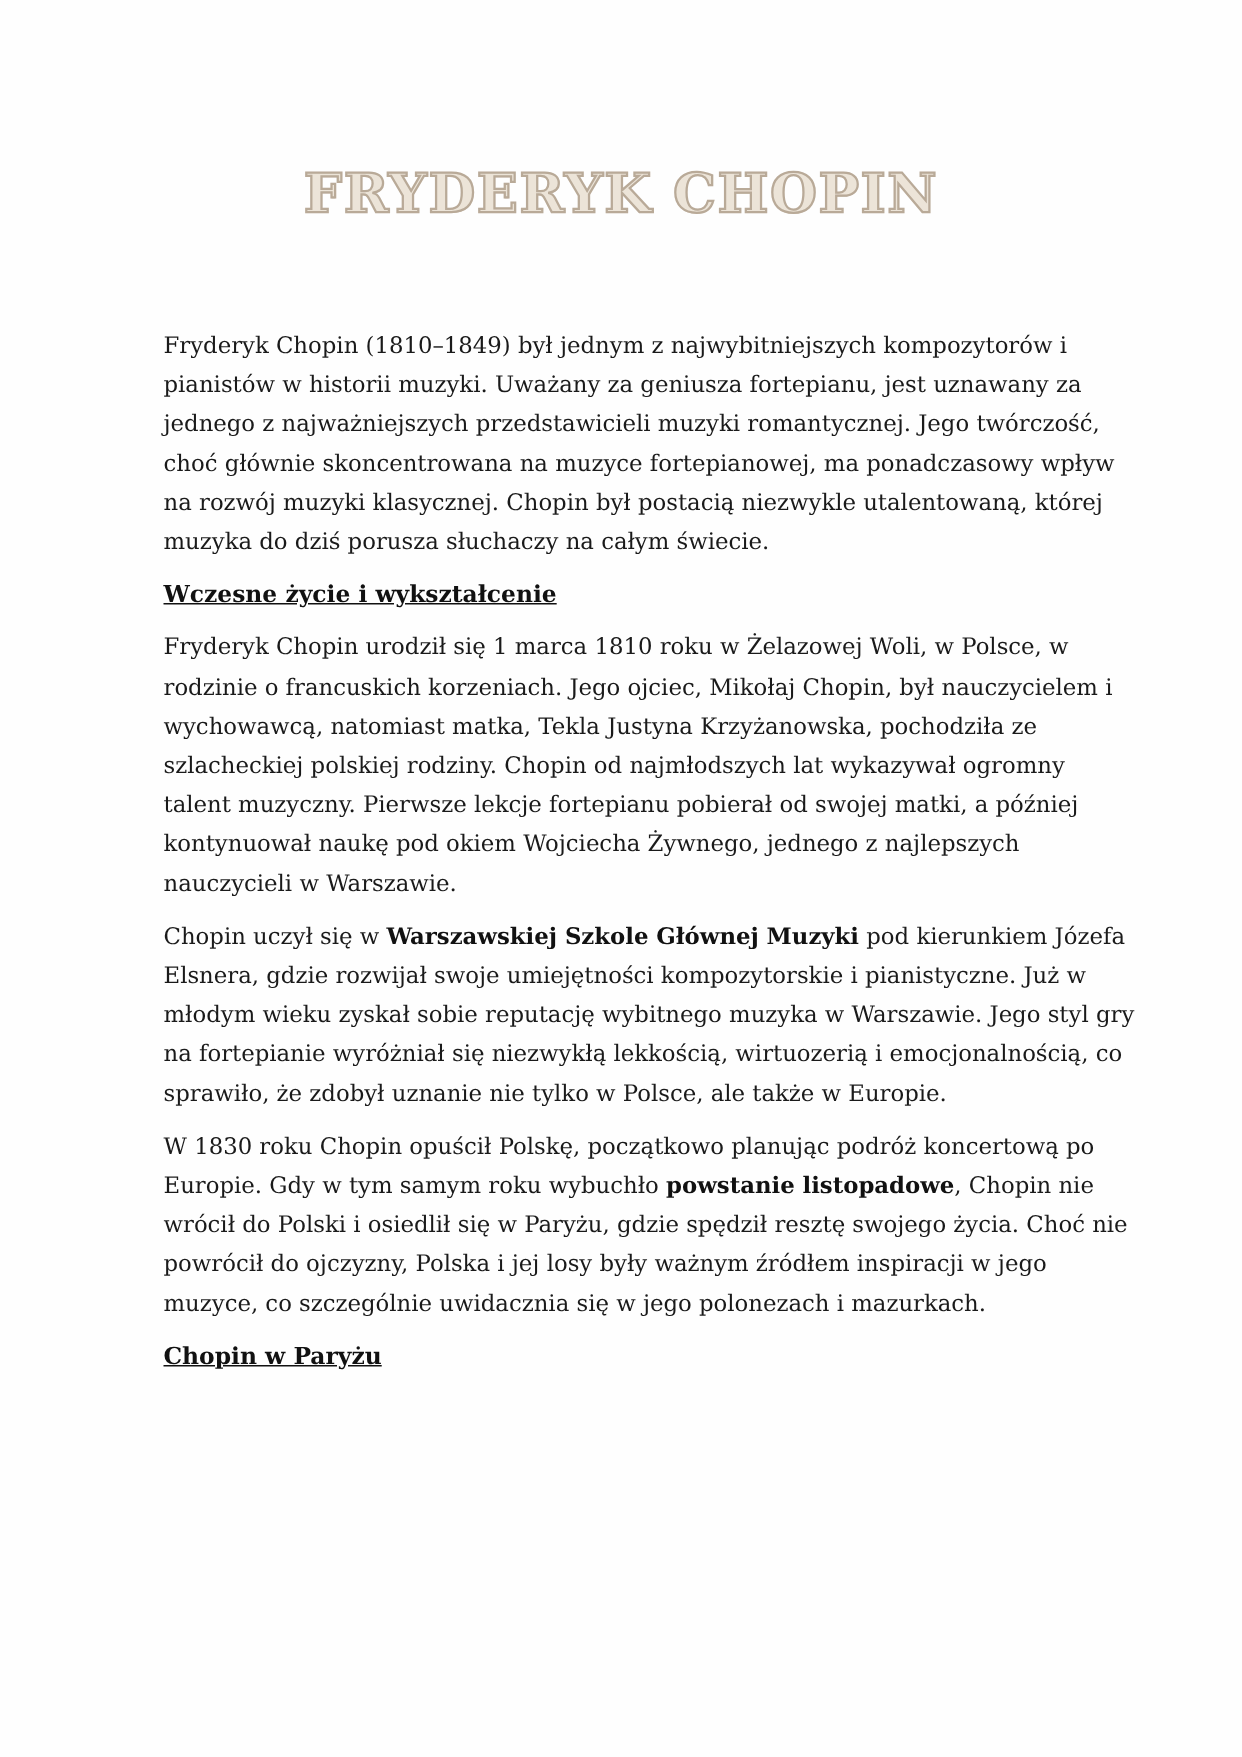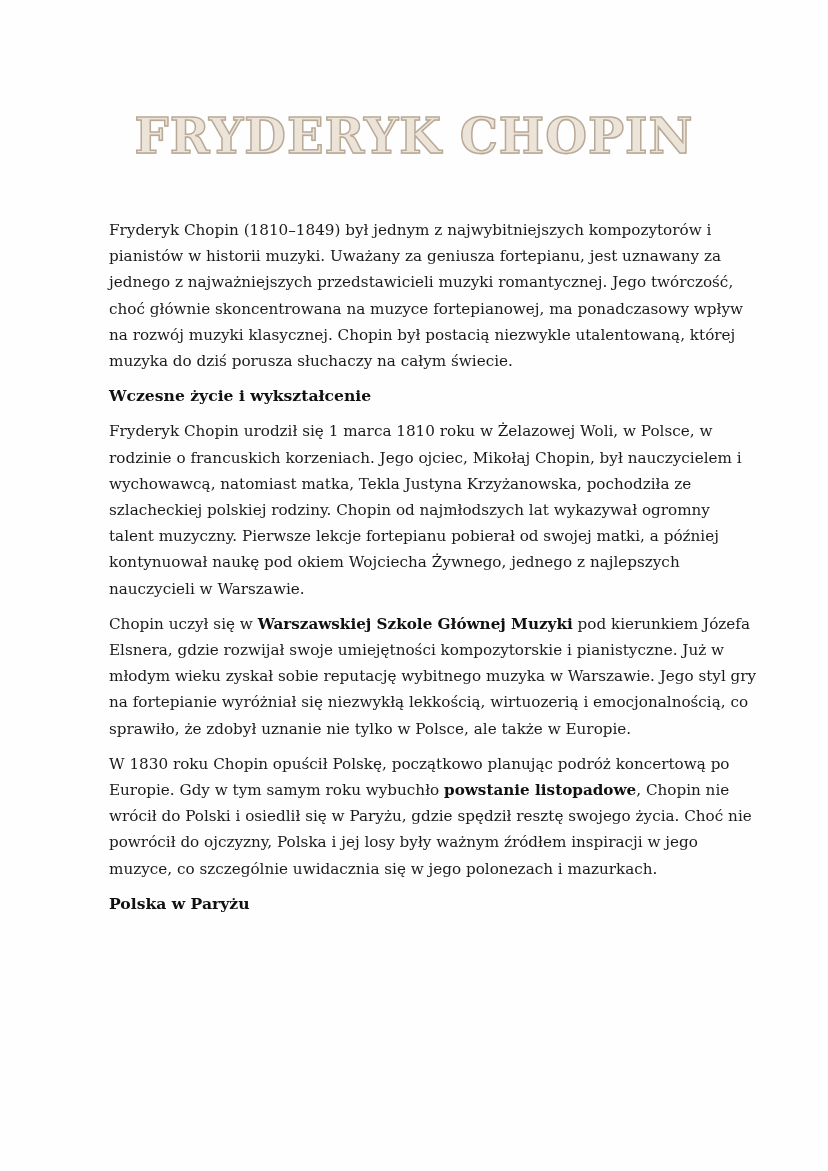--- a/index.html
+++ b/index.html
@@ -3,38 +3,38 @@
 <meta charset="utf-8">
 <style>
   html, body { margin: 0; padding: 0; background: #ffffff; }
   body { width: 828px; height: 1171px; position: relative; overflow: hidden; }
   .page { position: absolute; left: 0; top: 0; width: 828px; height: 1171px; background: #fefefe; }
   .title {
     position: absolute; left: 0; width: 828px; top: 108px;
     text-align: center;
     font-family: "DejaVu Serif", serif;
     font-weight: bold;
-    font-size: 48px;
+    font-size: 36px;
     letter-spacing: 1px;
     color: #ece4d8;
     -webkit-text-stroke: 1.5px #b9aa98;
     text-shadow: 0 1px 0 #d9cfc2;
     margin: 0;
   }
   .content {
     position: absolute; left: 109px; top: 217px; width: 650px;
     font-family: "DejaVu Serif", serif;
     font-size: 15.2px;
     line-height: 26.2px;
     color: #1a1a1a;
   }
   .content p { margin: 0 0 9px 0; }
   .content h2 {
     font-size: 15.6px; font-weight: bold; margin: 0 0 9px 0;
-    line-height: 26.2px; color: #111;
+    line-height: 26.2px; color: #111; text-decoration: underline;
   }
   b { font-weight: bold; color: #111; }
 </style>
 </head>
 <body>
 
 <div class="page">
   <h1 class="title" style="color: rgb(236, 228, 216); -webkit-text-stroke: 1.5px rgb(185, 170, 152);">FRYDERYK CHOPIN</h1>
 
   <div class="content">
@@ -43,15 +43,15 @@
     </p>
 
     <h2>Wczesne życie i wykształcenie</h2>
     <p>
       <span>Fryderyk Chopin urodził się 1 marca 1810 roku w Żelazowej Woli, w Polsce, w rodzinie o francuskich korzeniach. Jego ojciec, Mikołaj Chopin, był nauczycielem i wychowawcą, natomiast matka, Tekla Justyna Krzyżanowska, pochodziła ze szlacheckiej polskiej rodziny. Chopin od najmłodszych lat wykazywał ogromny talent muzyczny. Pierwsze lekcje fortepianu pobierał od swojej matki, a później kontynuował naukę pod okiem Wojciecha Żywnego, jednego z najlepszych nauczycieli w Warszawie.</span>
     </p>
 
     <p><span>Chopin uczył się w </span><b>Warszawskiej Szkole Głównej Muzyki</b><span> pod kierunkiem Józefa Elsnera, gdzie rozwijał swoje umiejętności kompozytorskie i pianistyczne. Już w młodym wieku zyskał sobie reputację wybitnego muzyka w Warszawie. Jego styl gry na fortepianie wyróżniał się niezwykłą lekkością, wirtuozerią i emocjonalnością, co sprawiło, że zdobył uznanie nie tylko w Polsce, ale także w Europie.</span></p>
     <p><span>W 1830 roku Chopin opuścił Polskę, początkowo planując podróż koncertową po Europie. Gdy w tym samym roku wybuchło </span><b>powstanie listopadowe</b><span>, Chopin nie wrócił do Polski i osiedlił się w Paryżu, gdzie spędził resztę swojego życia. Choć nie powrócił do ojczyzny, Polska i jej losy były ważnym źródłem inspiracji w jego muzyce, co szczególnie uwidacznia się w jego polonezach i mazurkach.</span></p>
 
-    <h2>Polska w Paryżu</h2>
+    <h2>Chopin w Paryżu</h2>
   </div>
 </div>
 
 </body></html>

